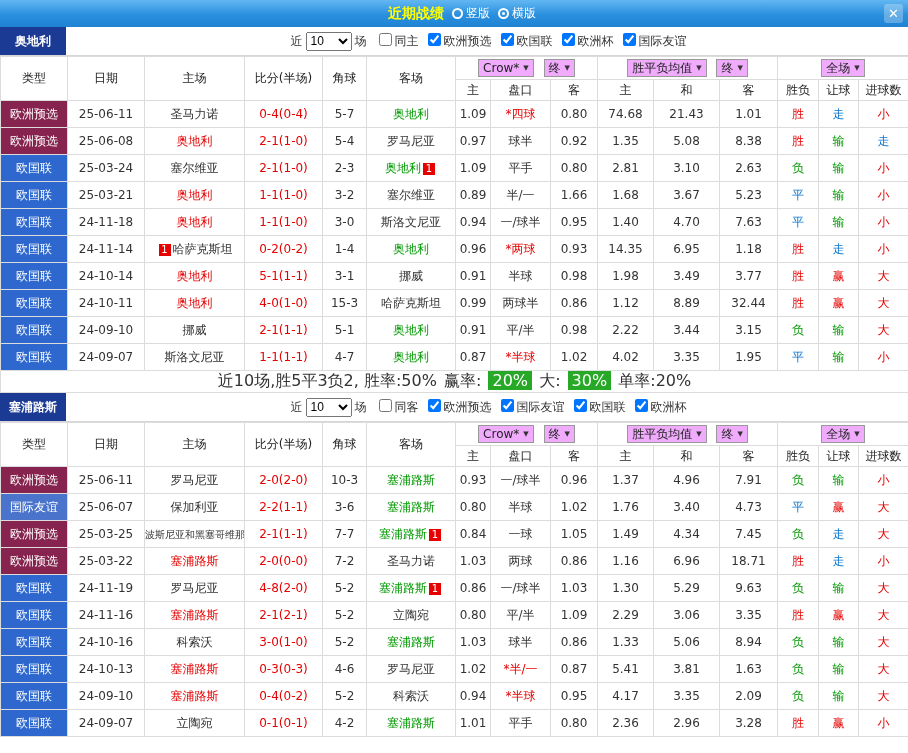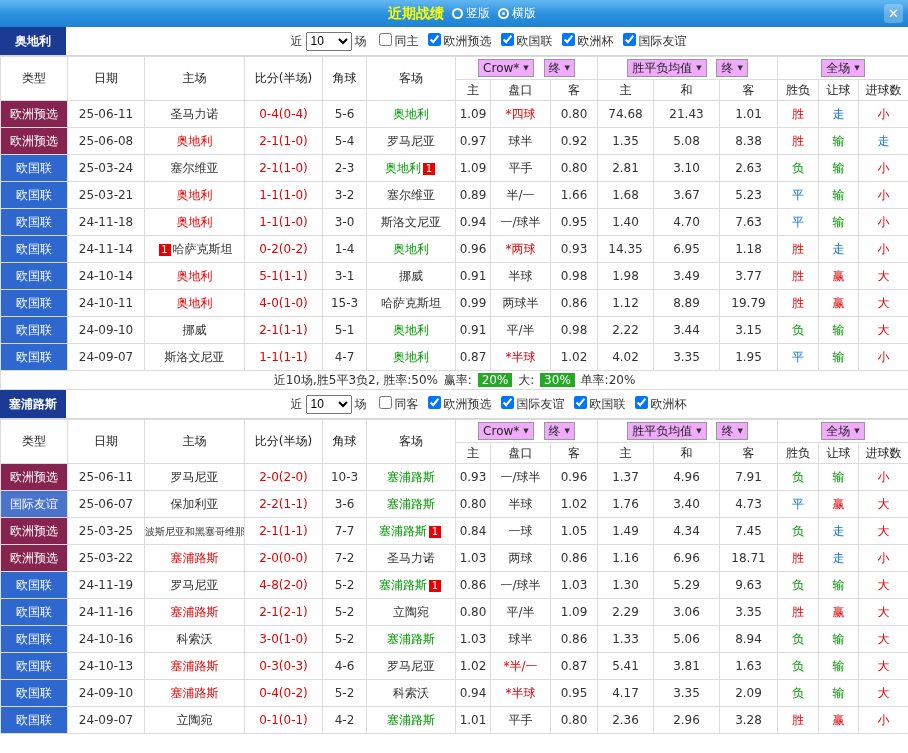--- a/index.html
+++ b/index.html
@@ -53,21 +53,21 @@
   }
   .dd .arr { font-size: 7px; margin-left: 4px; color: #333; }
   .type-cell { color: #fff; }
   .c-red { color: #e60000; }
   .c-green { color: #009900; }
   .c-blue { color: #0a76d0; }
   .badge1 {
     display: inline-block; background: #e60000; color: #fff; font-size: 10px;
     width: 12px; height: 12px; line-height: 12px; text-align: center; margin: 0 2px;
   }
-  tfoot td.summary-cell { height: 19px; color: #333; font-size: 12px; }
+  tfoot td.summary-cell { height: 19px; color: #333; font-size: 16px; }
   .summary-cell span { margin: 0 1px; }
   .pct { background: #27a827; color: #fff; padding: 0 4px; display: inline-block; margin: 0 3px; }
 </style>
 </head>
 <body>
 
 <div class="window">
 
   <div class="titlebar">
     <span class="tb-title">近期战绩</span>
@@ -175,21 +175,21 @@
           <th>让球</th>
           <th>进球数</th>
         </tr>
       </thead>
       <tbody>
           <tr>
             <td class="type-cell" style="background: rgb(134, 35, 78);">欧洲预选</td>
             <td>25-06-11</td>
             <td><span>圣马力诺</span></td>
             <td class="c-red">0-4(0-4)</td>
-            <td>5-6</td>
+            <td>5-7</td>
             <td><span class="c-green">奥地利</span></td>
             <td>1.09</td>
             <td class="c-red">*四球</td>
             <td>0.80</td>
             <td>74.68</td>
             <td>21.43</td>
             <td>1.01</td>
             <td class="c-red">胜</td>
             <td class="c-blue">走</td>
             <td class="c-red">小</td>
@@ -301,21 +301,21 @@
             <td>24-10-11</td>
             <td><span class="c-red">奥地利</span></td>
             <td class="c-red">4-0(1-0)</td>
             <td>15-3</td>
             <td><span>哈萨克斯坦</span></td>
             <td>0.99</td>
             <td>两球半</td>
             <td>0.86</td>
             <td>1.12</td>
             <td>8.89</td>
-            <td>19.79</td>
+            <td>32.44</td>
             <td class="c-red">胜</td>
             <td class="c-red">赢</td>
             <td class="c-red">大</td>
           </tr>
           <tr>
             <td class="type-cell" style="background: rgb(46, 104, 207);">欧国联</td>
             <td>24-09-10</td>
             <td><span>挪威</span></td>
             <td class="c-red">2-1(1-1)</td>
             <td>5-1</td>

